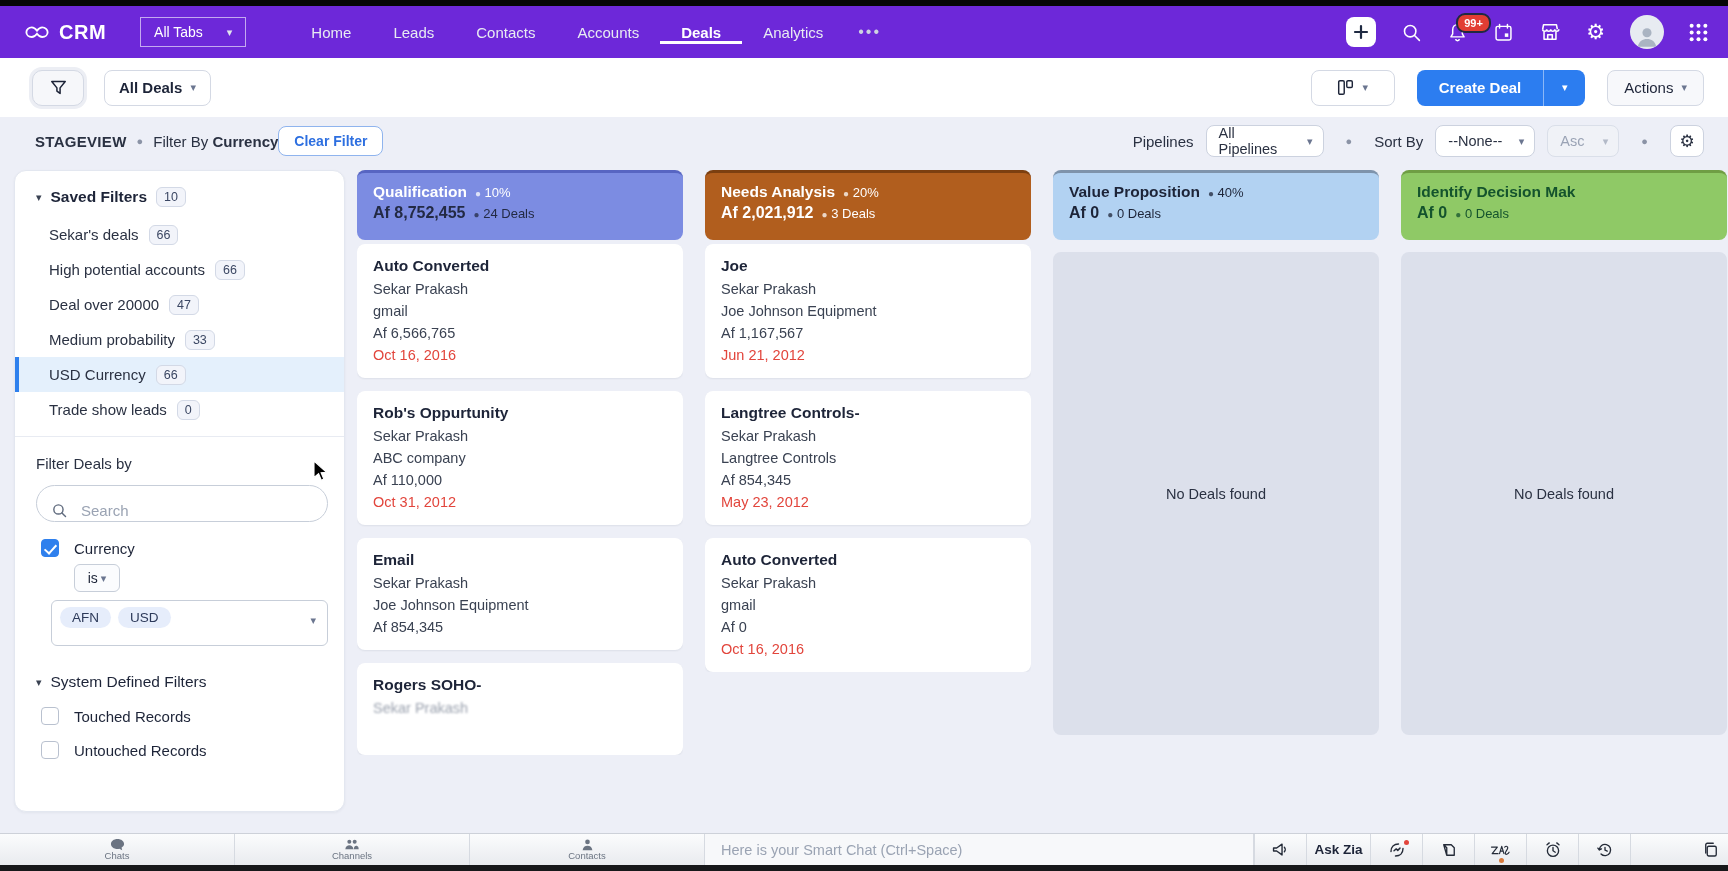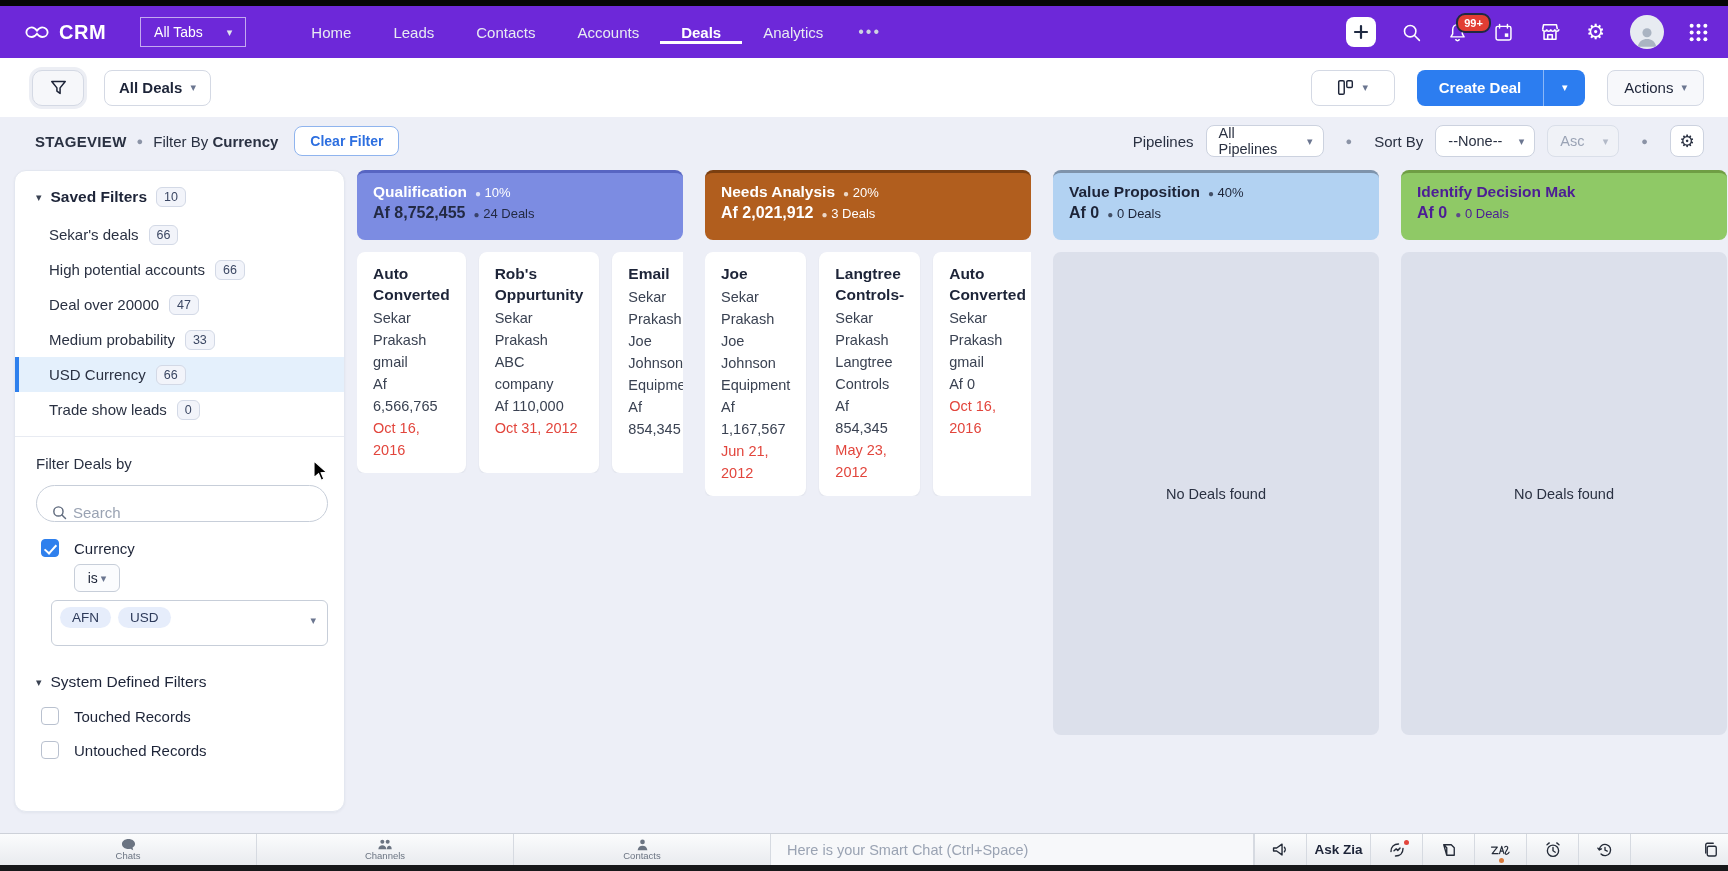--- a/index.html
+++ b/index.html
@@ -41,40 +41,40 @@
 
   .caret { font-size:11px; color:#6b7690; line-height:1; font-family:"DejaVu Sans", sans-serif; }
   .caret.light { color:#dfe4ee; }
   .caret.dark { color:#3a4252; }
 
   
   .stagebar { height:48px; flex:none; display:flex; align-items:center; padding:0 24px 0 35px; font-size:15px; color:#2a3142; }
   .stageview-label { font-weight:bold; letter-spacing:.3px; }
   .dot-sep { color:#8b93a6; font-size:11px; margin:0 10px; }
   .filterby b { font-weight:bold; }
-  .clear-filter { margin-left:16px; height:30px; padding:0 15px; display:flex; align-items:center; border:1px solid #8fb4ee; border-radius:8px; color:#2d6fe0; background:#fff; font-size:14px; font-weight:bold; cursor:pointer; }
+  .clear-filter { height:30px; padding:0 15px; display:flex; align-items:center; border:1px solid #8fb4ee; border-radius:8px; color:#2d6fe0; background:#fff; font-size:14px; font-weight:bold; cursor:pointer; }
   .stagebar .right { margin-left:auto; display:flex; align-items:center; gap:12px; }
   .dd { display:flex; align-items:center; justify-content:space-between; gap:10px; background:#fff; border:1px solid #ccd2df; border-radius:8px; height:32px; padding:0 10px 0 12px; font-size:14.5px; cursor:pointer; }
   .dd.disabled { background:#f0f2f7; color:#9aa3b5; border-color:#dadfe9; }
   .gear-btn { width:34px; height:32px; background:#fff; border:1px solid #ccd2df; border-radius:8px; display:flex; align-items:center; justify-content:center; cursor:pointer; font-size:17px; color:#2a3142; font-family:"DejaVu Sans", sans-serif; }
 
   
   .main { flex:1; display:flex; overflow:hidden; position:relative; }
 
   
   .sidebar { flex:none; width:331px; margin:5px 0 0 14px; height:642px; background:#fff; border:1px solid #e3e7f0; border-radius:12px; box-shadow:0 1px 3px rgba(20,30,60,.05); padding-top:16px; overflow:hidden; font-size:15px; }
   .sf-head { display:flex; align-items:center; gap:9px; padding:0 16px 0 21px; margin-bottom:10px; cursor:pointer; }
   .sf-head .lbl { font-weight:bold; font-size:15.5px; }
   .count-badge { font-size:12.5px; color:#3b4763; background:#f2f4fa; border:1px solid #d3d9e6; border-radius:6px; padding:1px 7px; line-height:16px; }
   .sf-item { position:relative; display:flex; align-items:center; gap:10px; height:35px; padding-left:34px; color:#2a3142; cursor:pointer; }
   .sf-item.selected { background:#e4f0fc; }
   .sf-item.selected::before { content:""; position:absolute; left:0; top:0; bottom:0; width:4px; background:#2f80ed; }
   .sb-divider { border-top:1px solid #e8ebf2; margin-top:9px; }
   .filter-deals-lbl { padding:18px 0 13px 21px; color:#2a3142; }
-  .search-box { margin:0 16px 0 21px; height:37px; border:1px solid #c7ced9; border-radius:19px; display:flex; align-items:flex-end; gap:5px; padding:0 14px; }
+  .search-box { margin:0 16px 0 21px; height:37px; border:1px solid #c7ced9; border-radius:19px; display:flex; align-items:flex-start; gap:13px; padding:16px 14px; }
   .search-box input { border:none; outline:none; font-size:15px; color:#2a3142; width:100%; font-family:"Liberation Sans", sans-serif; background:transparent; }
   .search-box input::placeholder { color:#9aa3b3; }
   .chk-row { display:flex; align-items:center; gap:15px; padding-left:26px; margin-top:17px; cursor:pointer; }
   .chk { width:18px; height:18px; border-radius:4px; border:1px solid #b9c1cf; background:#fff; flex:none; position:relative; }
   .chk.checked { background:#2f80ed; border-color:#2f80ed; }
   .chk.checked::after { content:""; position:absolute; left:5px; top:1.5px; width:5px; height:10px; border:solid #fff; border-width:0 2px 2px 0; transform:rotate(42deg); }
   .is-dd { margin:7px 0 0 59px; width:46px; height:28px; border:1px solid #c7ced9; border-radius:6px; background:#fbfcfe; display:flex; align-items:center; justify-content:center; gap:3px; font-size:14px; cursor:pointer; }
   .multi-select { position:relative; margin:8px 16px 0 36px; height:46px; border:1px solid #c7ced9; border-radius:6px; padding:6px 8px; display:flex; align-items:flex-start; gap:7px; cursor:pointer; }
   .chip { background:#e6edfb; border-radius:12px; font-size:13.5px; color:#2d3a5a; padding:3px 12px; }
   .multi-select .caret { position:absolute; right:11px; top:14px; }
@@ -92,33 +92,33 @@
   .kh-line + .kh-line { margin-top:3px; }
   .kdot { font-size:10px; opacity:.75; }
   .col-qualification .kcol-head { background:#7c8ce2; border-top-color:#5765c2; }
   .col-qualification .l1 { color:#ffffff; }
   .col-qualification .l2 { color:#232a44; }
   .col-needs .kcol-head { background:#b15e1e; border-top-color:#7c3f10; }
   .col-needs .l1, .col-needs .l2 { color:#ffffff; }
   .col-value .kcol-head { background:#b2d2f2; border-top-color:#7e93ab; }
   .col-value .l1, .col-value .l2 { color:#1d2438; }
   .col-identify .kcol-head { background:#8fc966; border-top-color:#6f9e44; }
-  .col-identify .l1, .col-identify .l2 { color:#4c1d95; }
-  .cards { margin-top:12px; display:flex; flex-direction:row; gap:13px; overflow:hidden; }
+  .col-identify .l1, .col-identify .l2 { color:#14532d; }
+  .cards { margin-top:4px; display:flex; flex-direction:column; gap:13px; overflow:hidden; }
   .card { background:#fff; border-radius:8px; box-shadow:0 1px 2px rgba(16,24,40,.07); padding:11px 16px 12px; cursor:pointer; }
   .card .t { font-size:15.5px; font-weight:bold; line-height:21px; margin-bottom:2px; }
   .card .ln { font-size:14.5px; color:#3a4252; line-height:22px; }
   .card .date { font-size:14.5px; color:#e2453c; line-height:22px; }
   .card.partial { height:92px; overflow:hidden; }
   .card.partial .ln { color:#9aa1ae; filter:blur(1px); }
   .empty-panel { margin-top:12px; height:483px; background:#dce0eb; border-radius:8px; display:flex; align-items:center; justify-content:center; font-size:14.5px; color:#2a3142;text-align:right; }
 
   
   .bottombar { height:32px; flex:none; display:flex; align-items:stretch; background:linear-gradient(#fbfcfd,#e9ebef); border-top:1px solid #cdd1d9; }
-  .bchat-tab { width:257px; flex:none; display:flex; flex-direction:column; align-items:center; justify-content:center; border-right:1px solid #d6dae1; color:#6b7482; cursor:pointer; gap:0; }
+  .bchat-tab { width:235px; flex:none; display:flex; flex-direction:column; align-items:center; justify-content:center; border-right:1px solid #d6dae1; color:#6b7482; cursor:pointer; gap:0; }
   .bchat-tab .tl { font-size:9.5px; line-height:10px; color:#6b7482; }
   .smartchat { flex:1; display:flex; align-items:center; padding-left:16px; background:#f7f8fa; border-right:1px solid #d6dae1; color:#9aa3b3; font-size:14.5px; cursor:text; }
   .bcell { flex:none; display:flex; align-items:center; justify-content:center; border-left:1px solid #d6dae1; color:#242b38; cursor:pointer; }
   .bcell.w52 { width:52px; } .bcell.w64 { width:64px; font-size:13.5px; font-weight:bold; color:#1d2438; } .bcell.wend { width:98px; justify-content:flex-end; padding-right:8px; }
   .reddot { position:absolute; width:5px; height:5px; border-radius:50%; background:#e2453c; }
 
   svg { display:block; }
   .cursor { position:absolute; left:312px; top:295px; z-index:50; pointer-events:none; }
 </style>
 </head>

